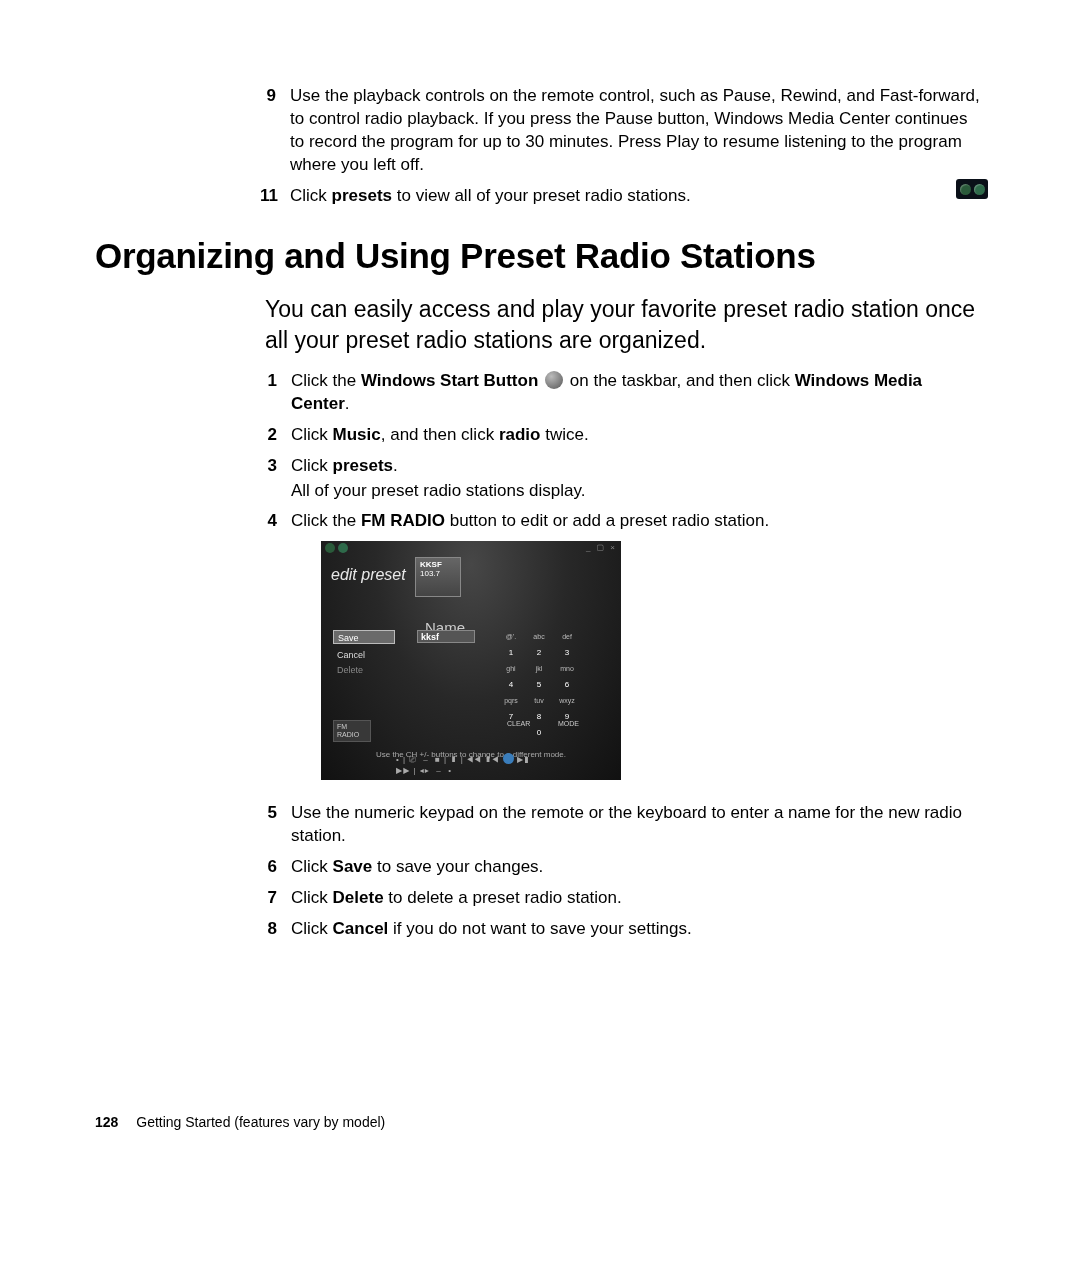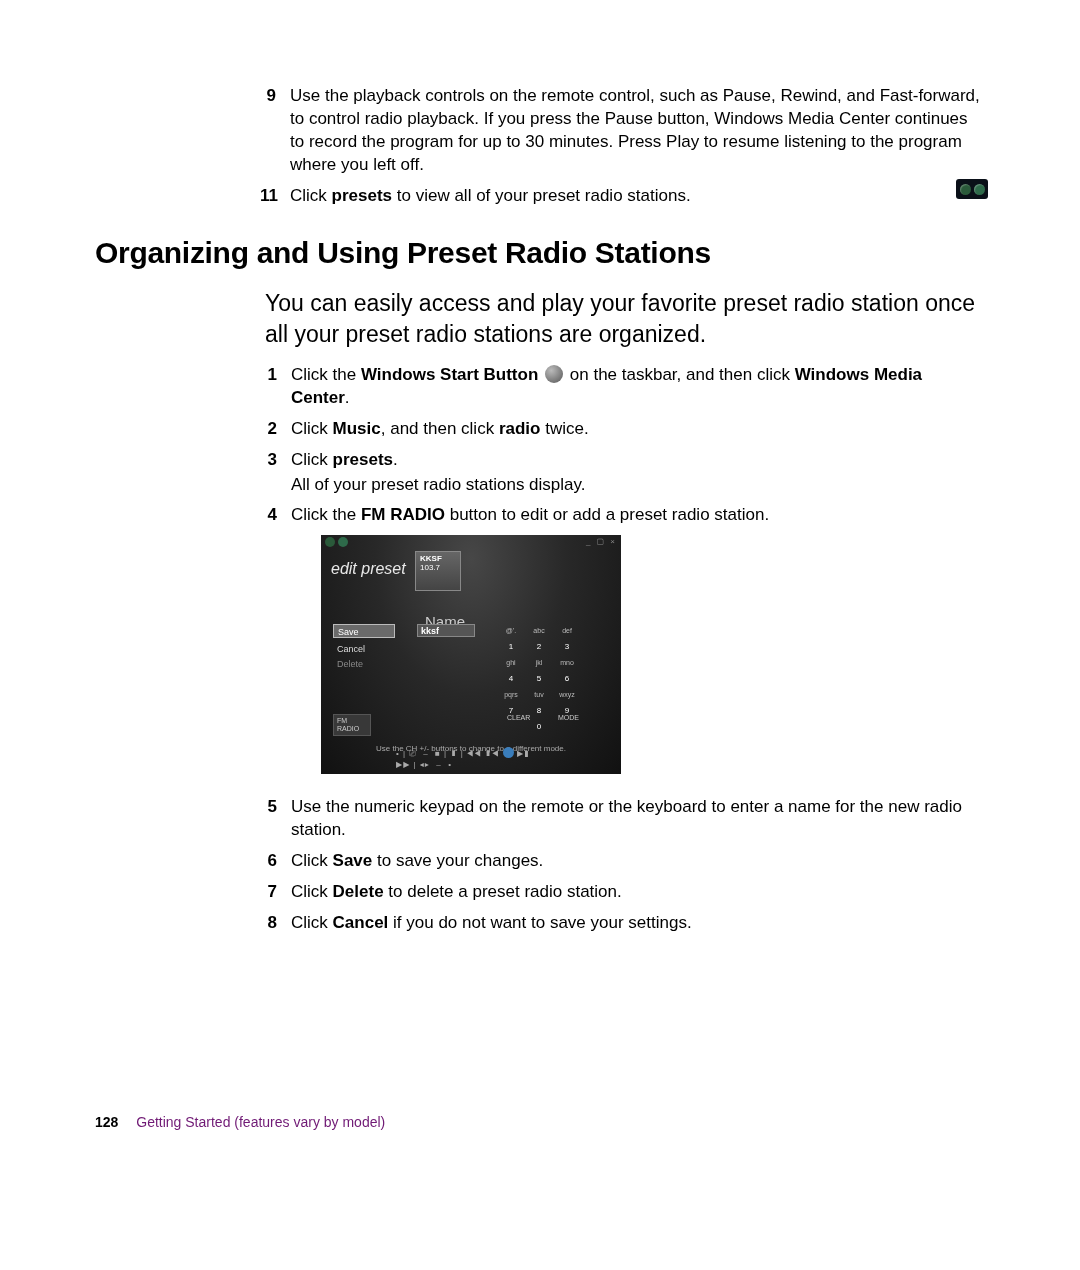--- a/index.html
+++ b/index.html
@@ -29,21 +29,21 @@
     flex-shrink: 0;
     text-align: right;
     font-weight: bold;
     padding-right: 14px;
     font-family: Arial, sans-serif;
   }
   .ol-first .body {
     flex: 1;
   }
   h1.section {
-    font-size: 30px;
+    font-size: 35px;
     font-weight: bold;
     margin-top: 28px;
     margin-bottom: 18px;
     font-family: Arial, sans-serif;
     letter-spacing: -0.3px;
   }
   .intro {
     margin-left: 170px;
     font-size: 23px;
     line-height: 1.35;
@@ -149,21 +149,21 @@
     font-size:8px; color:#aaa; letter-spacing:1px;
   }
   .shot .playbar .pb { display:inline-block; width:11px;height:11px;border-radius:50%;background:#3a7dbb;vertical-align:-2px;}
   .footer {
     position: absolute;
     bottom: 140px;
     left: 95px;
     font-size: 14px;
   }
   .footer .pnum { font-weight:bold; margin-right: 14px; }
-  .footer .ftxt { color:#701a75; font-size:14px; }
+  .footer .ftxt { color:#000000; font-size:14px; }
 </style>
 </head>
 <body>
 
 <div class="page">
 
   <ul class="ol-first">
     <li>
       <span class="num">9</span>
       <span class="body">Use the playback controls on the remote control, such as Pause, Rewind, and Fast-forward, to control radio playback. If you press the Pause button, Windows Media Center continues to record the program for up to 30 minutes. Press Play to resume listening to the program where you left off.</span>

